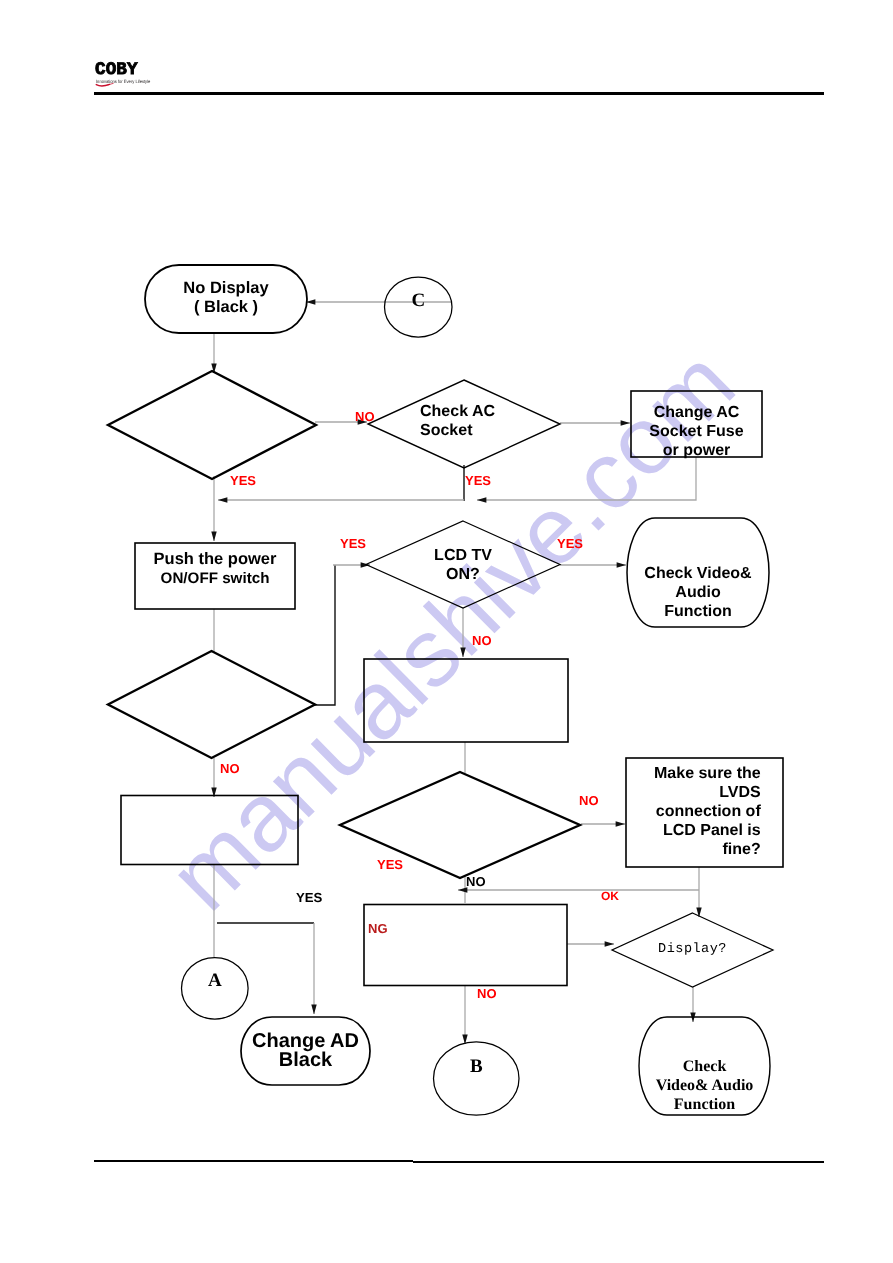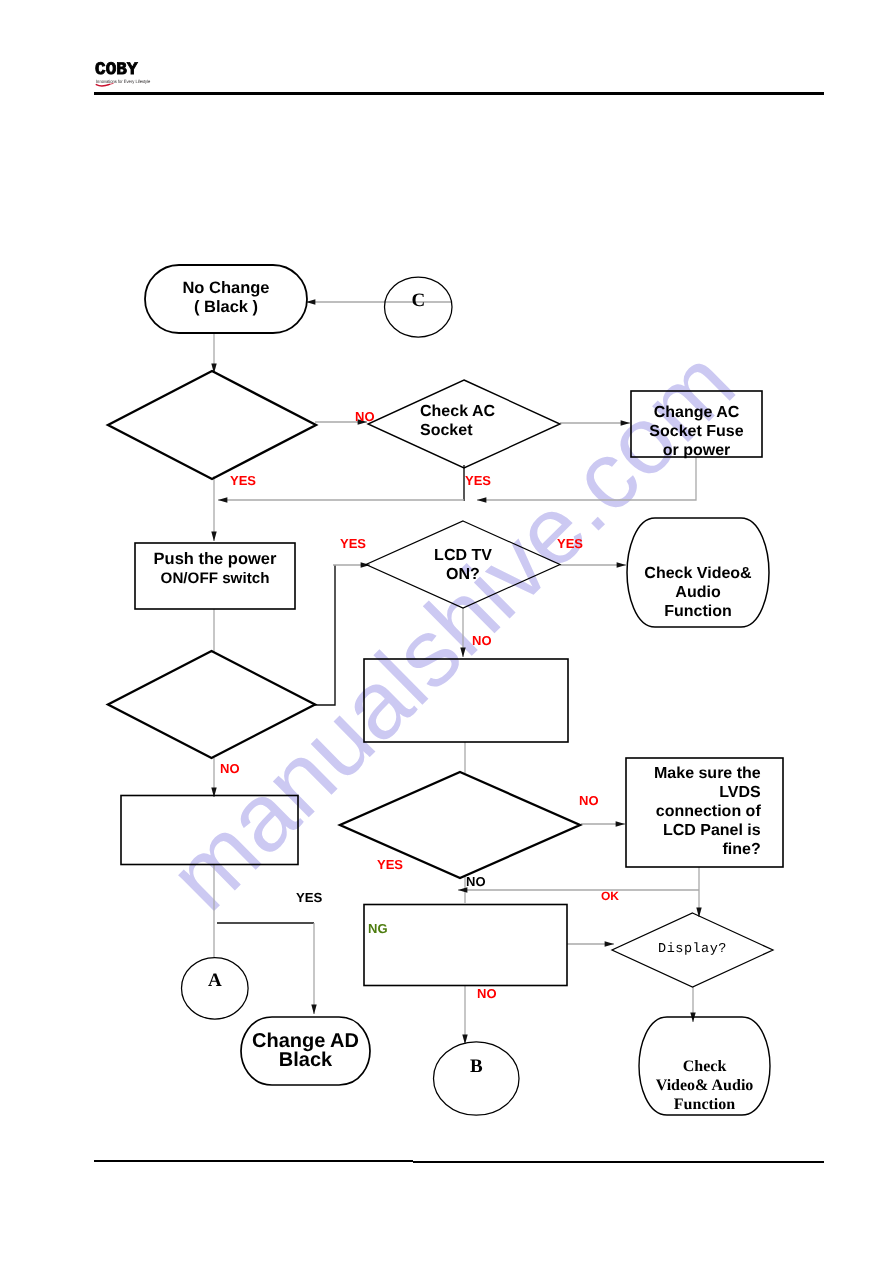--- a/index.html
+++ b/index.html
@@ -112,21 +112,21 @@
           <path d="M692.5,913 L773,950 L692.5,987 L612,950 Z" stroke-width="1.25" fill="none"></path>
           <ellipse cx="214.8" cy="988.25" rx="33.3" ry="30.75" stroke-width="1.25" fill="none"></ellipse>
           <ellipse cx="476.25" cy="1078.5" rx="42.75" ry="36.7" stroke-width="1.25" fill="none"></ellipse>
           <path d="M272,1017 L339,1017 C361.14,1017 370,1037.4 370,1051 C370,1064.6 361.14,1085 339,1085 L272,1085 C249.86,1085 241,1064.6 241,1051 C241,1037.4 249.86,1017 272,1017 Z" stroke-width="1.7" fill="none"></path>
           <path d="M667,1017 L742,1017 C761.68,1017 770,1046.4 770,1066 C770,1085.6 761.68,1115 742,1115 L667,1115 C647.32,1115 639,1085.6 639,1066 C639,1046.4 647.32,1017 667,1017 Z" stroke-width="1.4" fill="none"></path>
         </g>
     </svg>
     <div id="nodetext">
         <div class="node" style="left: 145px; top: 264px; width: 162px; height: 68px;">
           <div class="t" style="font-size: 16.5px;">
-            <div>No Change</div>
+            <div>No Display</div>
             <div>( Black )</div>
           </div>
         </div>
         <div class="node" style="left: 384.5px; top: 270px; width: 67.5px; height: 60px;">
           <div class="t" style="font-size: 19px; font-family: &quot;Liberation Serif&quot;, serif;">
             <div>C</div>
           </div>
         </div>
         <div class="node" style="left: 368px; top: 377px; width: 192px; height: 88px; justify-content: flex-start;">
           <div class="t" style="font-size: 16px; text-align: left; padding-left: 52px;">
@@ -204,18 +204,18 @@
         <div class="lbl" style="left: 465px; top: 473px; color: rgb(255, 0, 0); font-size: 13px;">YES</div>
         <div class="lbl" style="left: 340px; top: 536px; color: rgb(255, 0, 0); font-size: 13px;">YES</div>
         <div class="lbl" style="left: 557px; top: 536px; color: rgb(255, 0, 0); font-size: 13px;">YES</div>
         <div class="lbl" style="left: 472px; top: 633px; color: rgb(255, 0, 0); font-size: 13px;">NO</div>
         <div class="lbl" style="left: 220px; top: 761px; color: rgb(255, 0, 0); font-size: 13px;">NO</div>
         <div class="lbl" style="left: 579px; top: 793px; color: rgb(255, 0, 0); font-size: 13px;">NO</div>
         <div class="lbl" style="left: 377px; top: 857px; color: rgb(255, 0, 0); font-size: 13px;">YES</div>
         <div class="lbl" style="left: 466px; top: 874px; color: rgb(0, 0, 0); font-size: 13px;">NO</div>
         <div class="lbl" style="left: 601px; top: 889px; color: rgb(255, 0, 0); font-size: 12px;">OK</div>
         <div class="lbl" style="left: 296px; top: 890px; color: rgb(0, 0, 0); font-size: 13.2px;">YES</div>
-        <div class="lbl" style="left: 328px; top: 921px; color: #4d7c0f; font-size: 13px; padding-left: 40px;">NG</div>
+        <div class="lbl" style="left: 328px; top: 921px; color: #b91c1c; font-size: 13px; padding-left: 40px;">NG</div>
         <div class="lbl" style="left: 477px; top: 986px; color: rgb(255, 0, 0); font-size: 13px;">NO</div>
       </div>
   </div>
 
 </div>
 
 </body></html>

